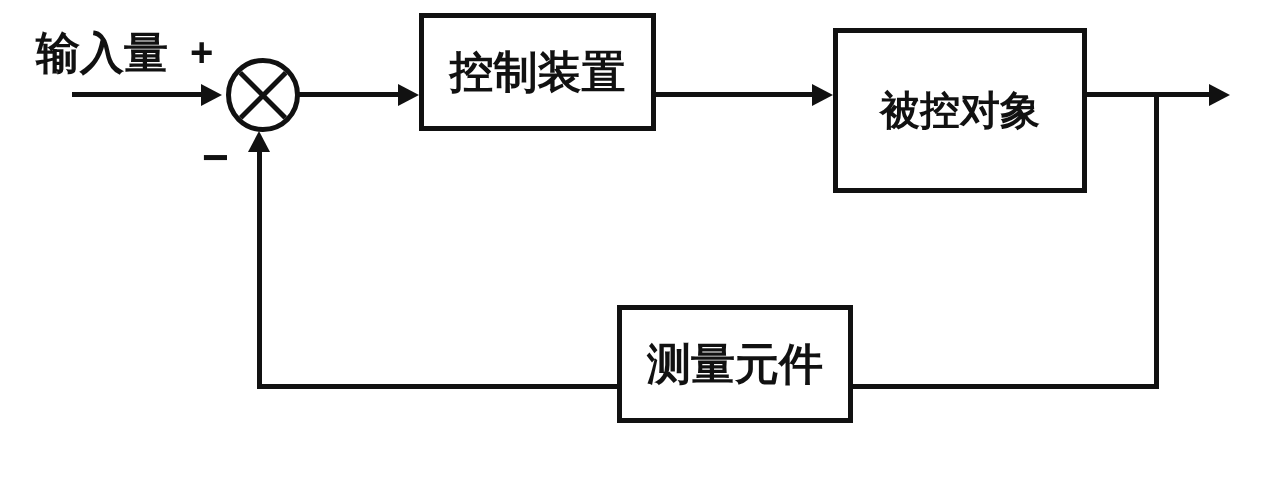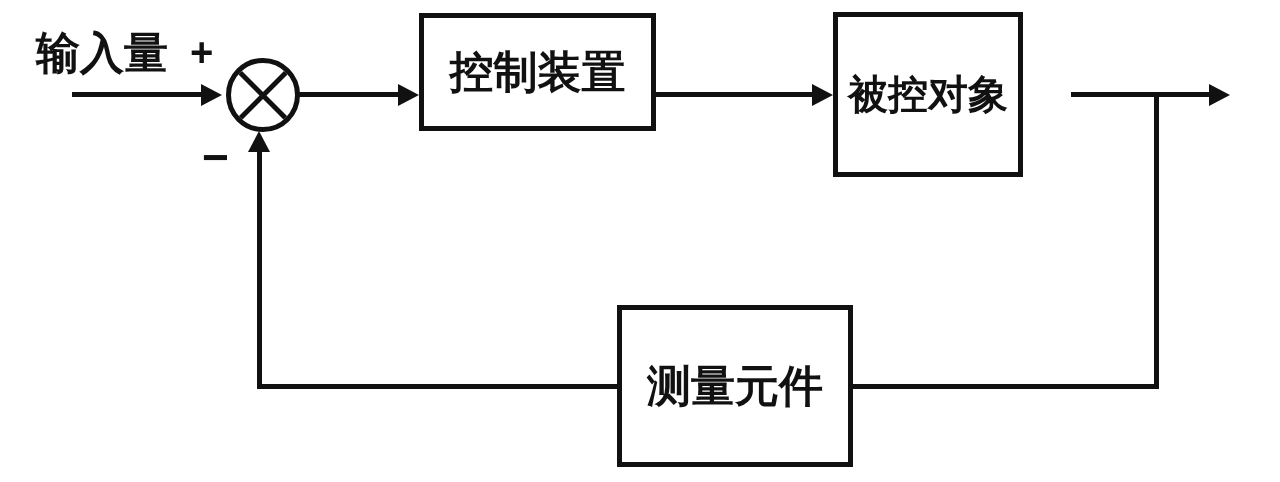--- a/index.html
+++ b/index.html
@@ -28,22 +28,22 @@
     box-sizing: border-box;
     background: #ffffff;
     display: flex;
     flex-direction: column;
     align-items: center;
     justify-content: center;
     text-align: center;
     font-weight: bold;
   }
   .box-controller { left: 419px; top: 13px;  width: 237px; height: 118px; font-size: 44px; }
-  .box-plant      { left: 833px; top: 12px;  width: 190px; height: 165px; font-size: 40px; line-height: 1.3; gap: 22px; }
-  .box-sensor     { left: 617px; top: 305px; width: 236px; height: 162px; font-size: 44px; }
+  .box-plant      { left: 833px; top: 28px;  width: 254px; height: 165px; font-size: 40px; line-height: 1.3; gap: 22px; }
+  .box-sensor     { left: 617px; top: 305px; width: 236px; height: 118px; font-size: 44px; }
   .sum {
     position: absolute;
     left: 226px; top: 58px;
     width: 74px; height: 74px;
     border: 5px solid #111111;
     border-radius: 50%;
     box-sizing: border-box;
     overflow: hidden;
     background: #ffffff;
   }

